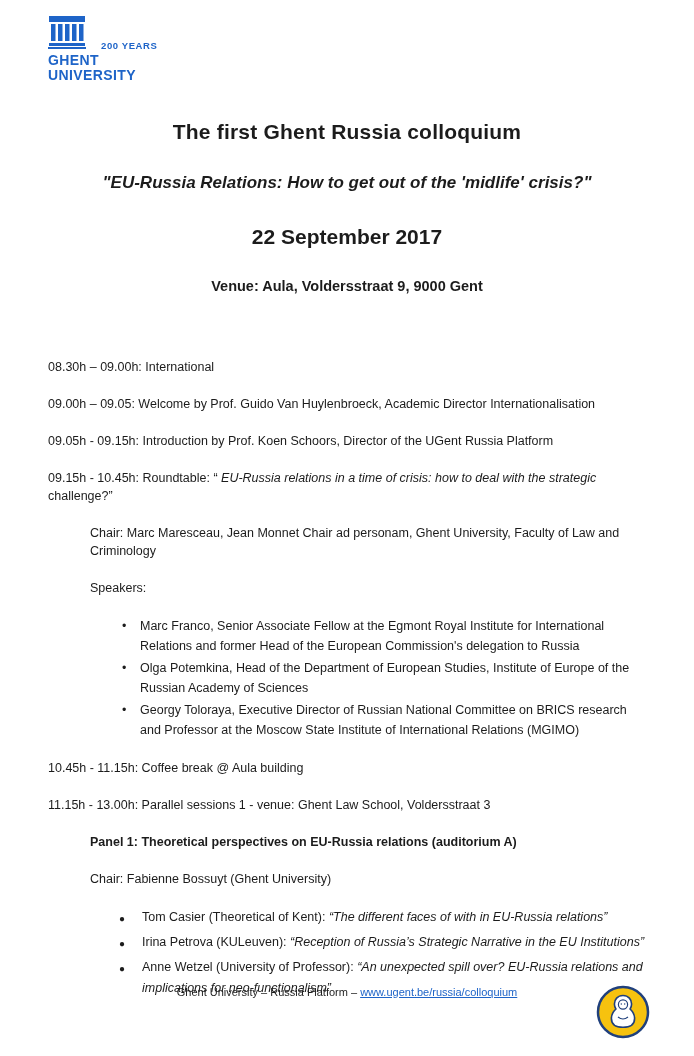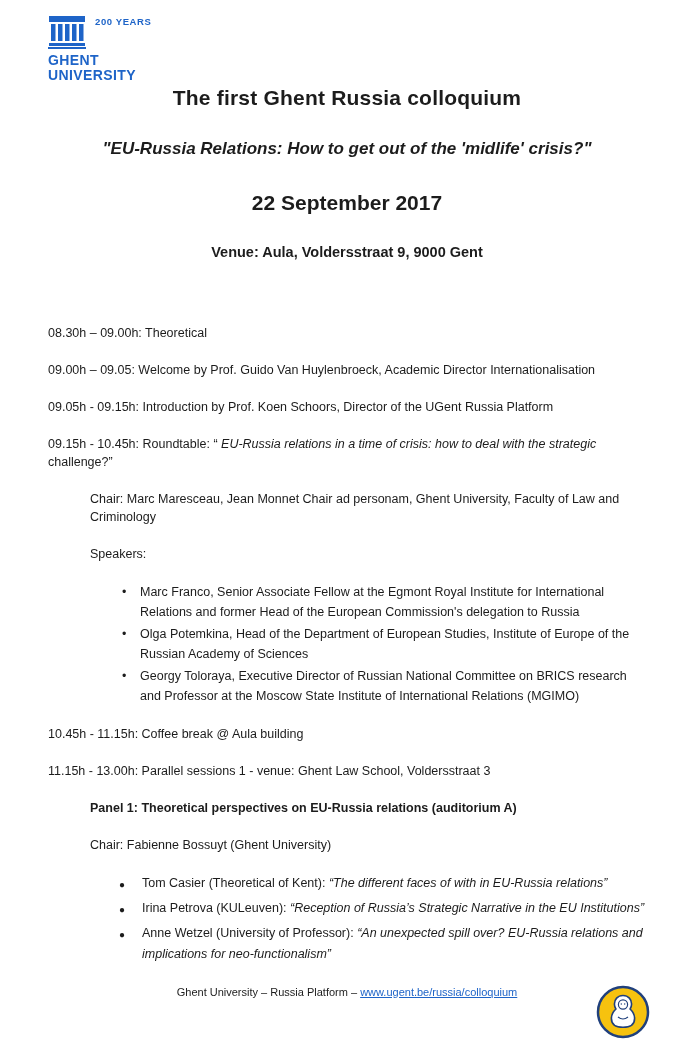--- a/index.html
+++ b/index.html
@@ -9,26 +9,26 @@
     width:694px; height:1056px;
     margin:0 auto;
     background:#ffffff;
     color:#1c1c1c;
     font-family:"Liberation Sans", sans-serif;
     overflow:hidden;
   }
 
   
   .logo { position:absolute; top:16px; left:48px; color:#1E64C8; }
-  .logo-top { display:flex; gap:9px; }
+  .logo-top { display:flex; align-items:flex-end; gap:15px; }
   .logo-years { font-size:9.5px; font-weight:bold; letter-spacing:0.6px; padding-bottom:2px; }
   .logo-name { margin-top:0; font-size:14px; font-weight:800; line-height:1.08; letter-spacing:0.4px; }
 
   
-  .titles { text-align:center; padding-top:86px; }
+  .titles { text-align:center; padding-top:120px; }
   .title-main { font-size:21px; font-weight:700; letter-spacing:0.2px; }
   .title-sub  { font-size:17px; font-weight:700; font-style:italic; margin-top:29px; }
   .title-date { font-size:21px; font-weight:700; margin-top:32px; }
   .title-venue{ font-size:14.5px; font-weight:700; margin-top:29px; }
 
   
   .program { padding:0 48px; margin-top:64px; font-size:12.5px; line-height:18px; }
   .program p { margin-bottom:19px; }
   .ind { margin-left:42px; }
   .bold { font-weight:700; }
@@ -79,21 +79,21 @@
   </div>
 
   <div class="titles">
     <h1 class="title-main">The first Ghent Russia colloquium</h1>
     <h2 class="title-sub">"EU-Russia Relations: How to get out of the 'midlife' crisis?"</h2>
     <h2 class="title-date">22 September 2017</h2>
     <h3 class="title-venue">Venue: Aula, Voldersstraat 9, 9000 Gent</h3>
   </div>
 
   <main class="program">
-    <p>08.30h – 09.00h: Theoretical</p>
+    <p>08.30h – 09.00h: International</p>
     <p>09.00h – 09.05: Welcome by Prof. Guido Van Huylenbroeck, Academic Director Internationalisation</p>
     <p>09.05h - 09.15h: Introduction by Prof. Koen Schoors, Director of the UGent Russia Platform</p>
 
     <p><span>09.15h -  10.45h: Roundtable: “ </span><em>EU-Russia relations in a time of crisis: how to deal with the strategic </em><span>challenge?”</span></p>
 
     <p class="ind">Chair: Marc Maresceau, Jean Monnet Chair ad personam, Ghent University, Faculty of Law and Criminology</p>
     <p class="ind">Speakers:</p>
 
     <ul class="bullets">
       <li>Marc Franco, Senior Associate Fellow at the Egmont Royal Institute for International Relations and former Head of the European Commission's delegation to Russia</li>

